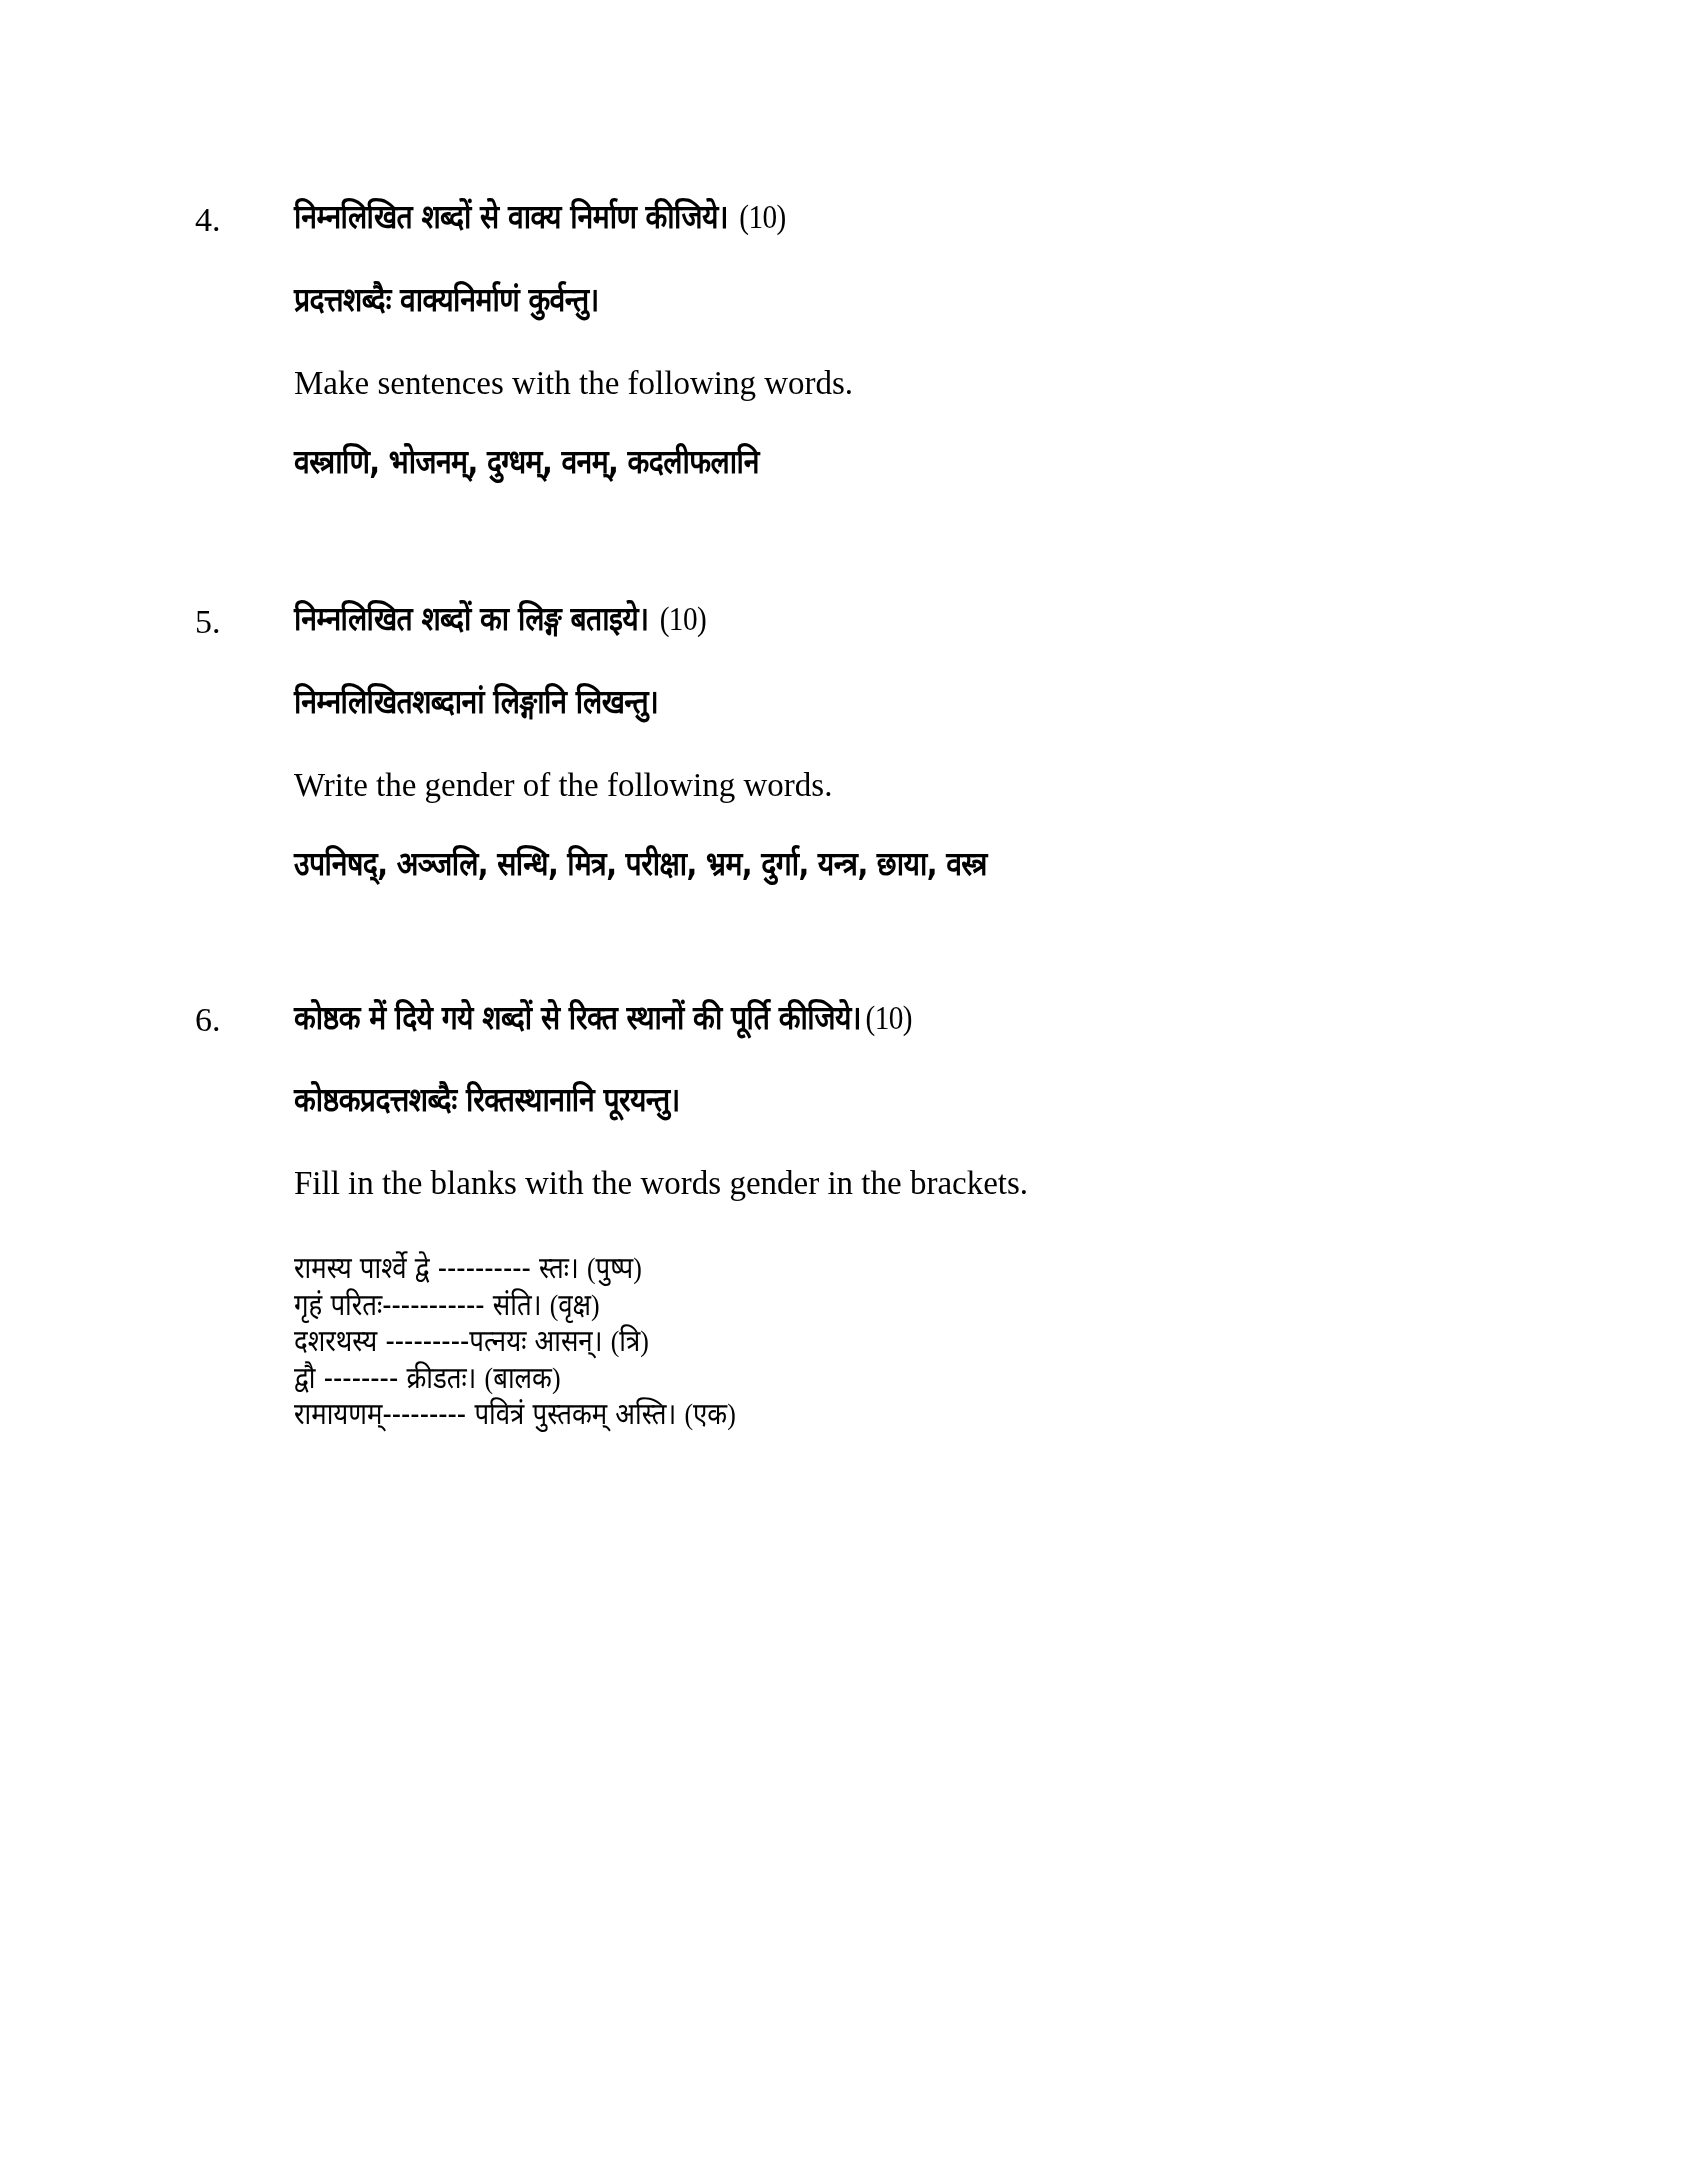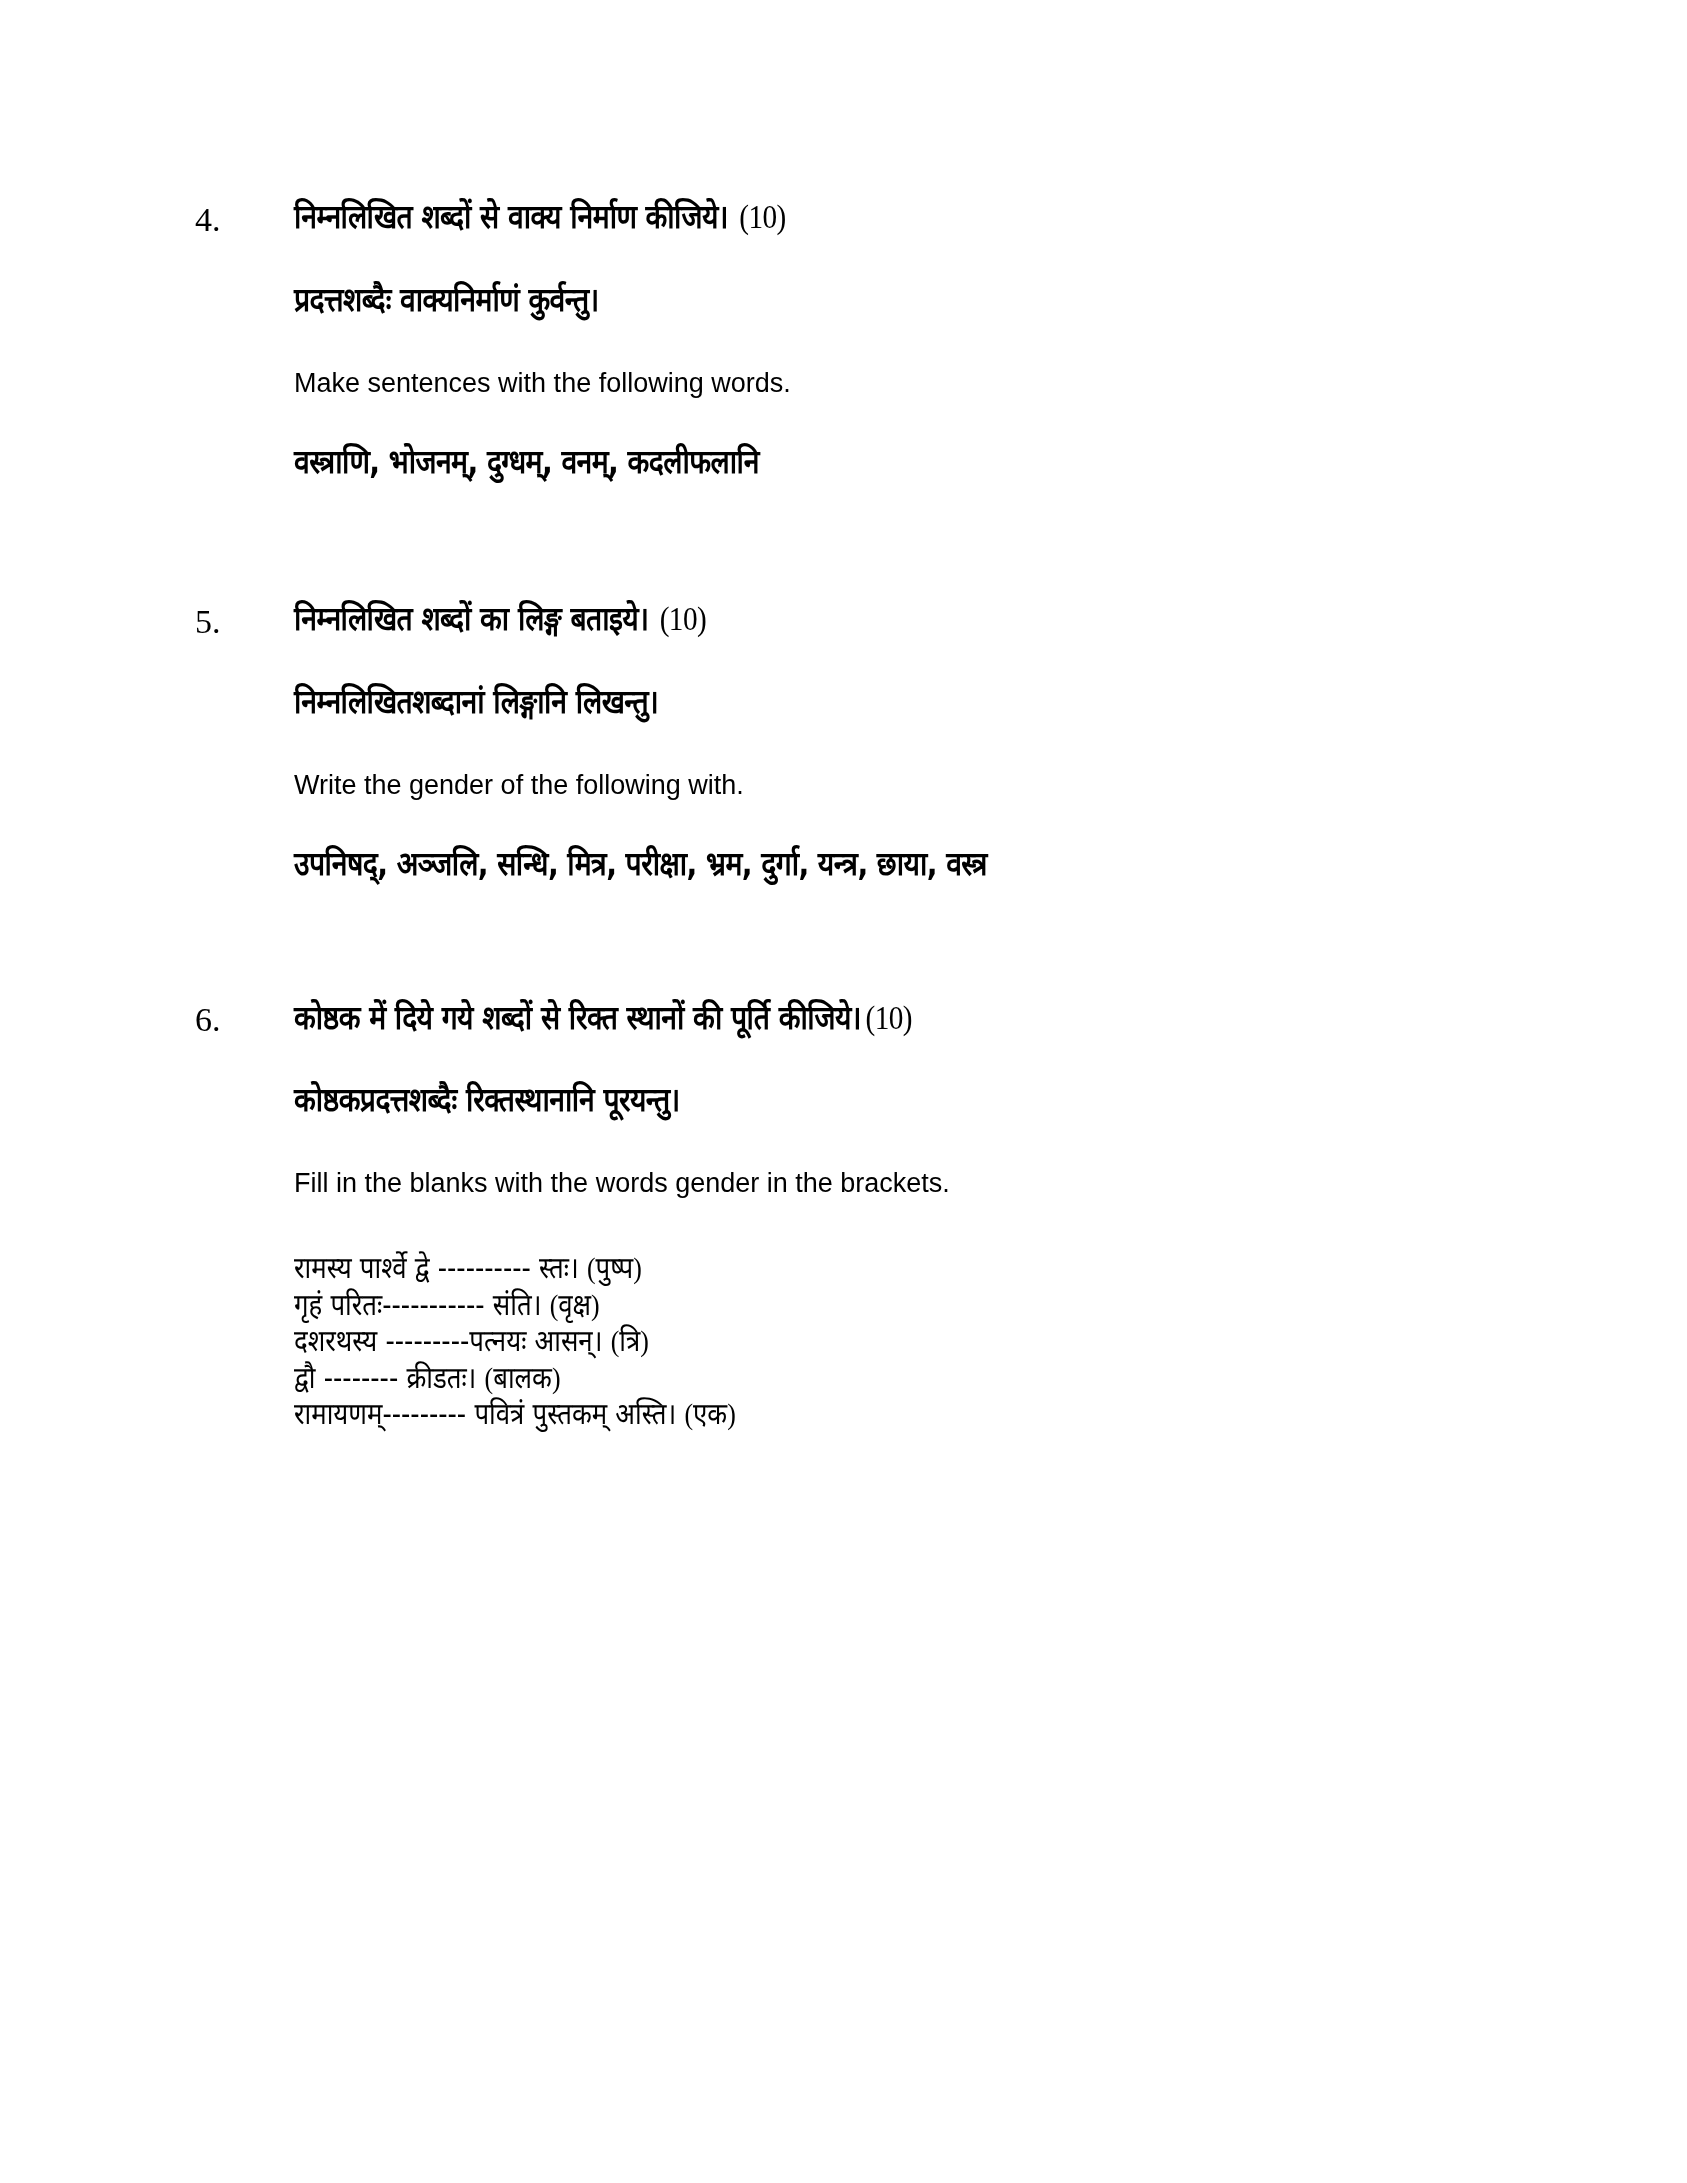--- a/index.html
+++ b/index.html
@@ -35,22 +35,22 @@
     }
     .hi {
       font-family: "DejaVu Sans", sans-serif;
       font-size: 33px;
       font-weight: bold;
       transform: scaleX(0.86);
       transform-origin: left center;
       letter-spacing: -0.7px;
     }
     .en {
-      font-family: Liberation Sans, sans-serif;
-      font-size: 27px;
+      font-family: Liberation Serif, serif;
+      font-size: 33px;
     }
     .marks {
       font-family: "Liberation Serif", serif;
       font-size: 34px;
       font-weight: normal;
       margin-left: 13.2px;
     }
     .fill-line {
       position: absolute;
       left: 294px;
@@ -77,21 +77,21 @@
   <div class="line en" style="top:363px;">Make sentences with the following words.</div>
   <div class="line hi" style="top:442px;">वस्त्राणि, भोजनम्, दुग्धम्, वनम्, कदलीफलानि</div>
 </section>
 
 <section class="question" style="top:0;">
   <span class="qnum" style="top:602px;">5.</span>
   <div class="line hi" style="top:599px;">
     <span>निम्नलिखित शब्दों का लिङ्ग बताइये।</span><span class="marks">(10)</span>
   </div>
   <div class="line hi" style="top:682px;">निम्नलिखितशब्दानां लिङ्गानि लिखन्तु।</div>
-  <div class="line en" style="top:765px;">Write the gender of the following with.</div>
+  <div class="line en" style="top:765px;">Write the gender of the following words.</div>
   <div class="line hi" style="top:844px;">उपनिषद्, अञ्जलि, सन्धि, मित्र, परीक्षा, भ्रम, दुर्गा, यन्त्र, छाया, वस्त्र</div>
 </section>
 
 <section class="question" style="top:0;">
   <span class="qnum" style="top:1000px;">6.</span>
   <div class="line hi" style="top:998px;">
     <span>कोष्ठक में दिये गये शब्दों से रिक्त स्थानों की पूर्ति कीजिये।</span><span class="marks" style="margin-left:5.3px;">(10)</span>
   </div>
   <div class="line hi" style="top:1080px;">कोष्ठकप्रदत्तशब्दैः रिक्तस्थानानि पूरयन्तु।</div>
   <div class="line en" style="top:1163px;">Fill in the blanks with the words gender in the brackets.</div>

